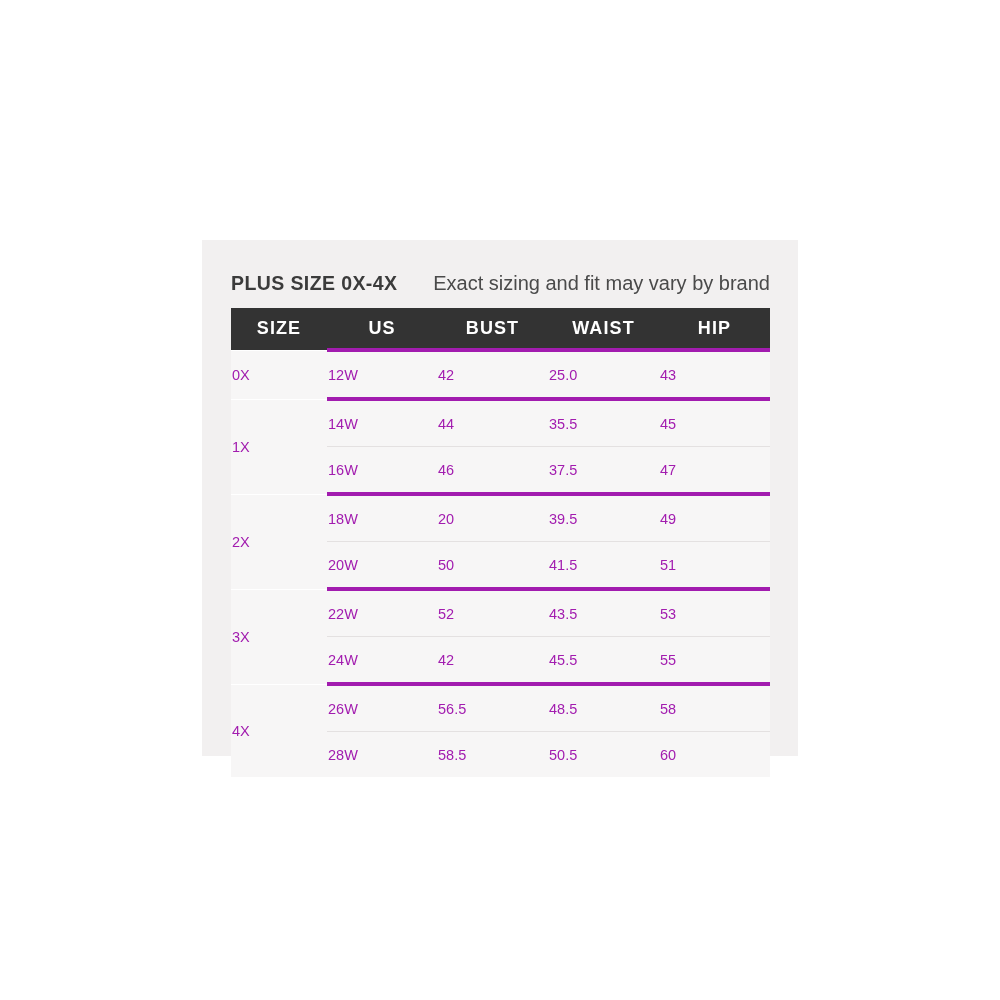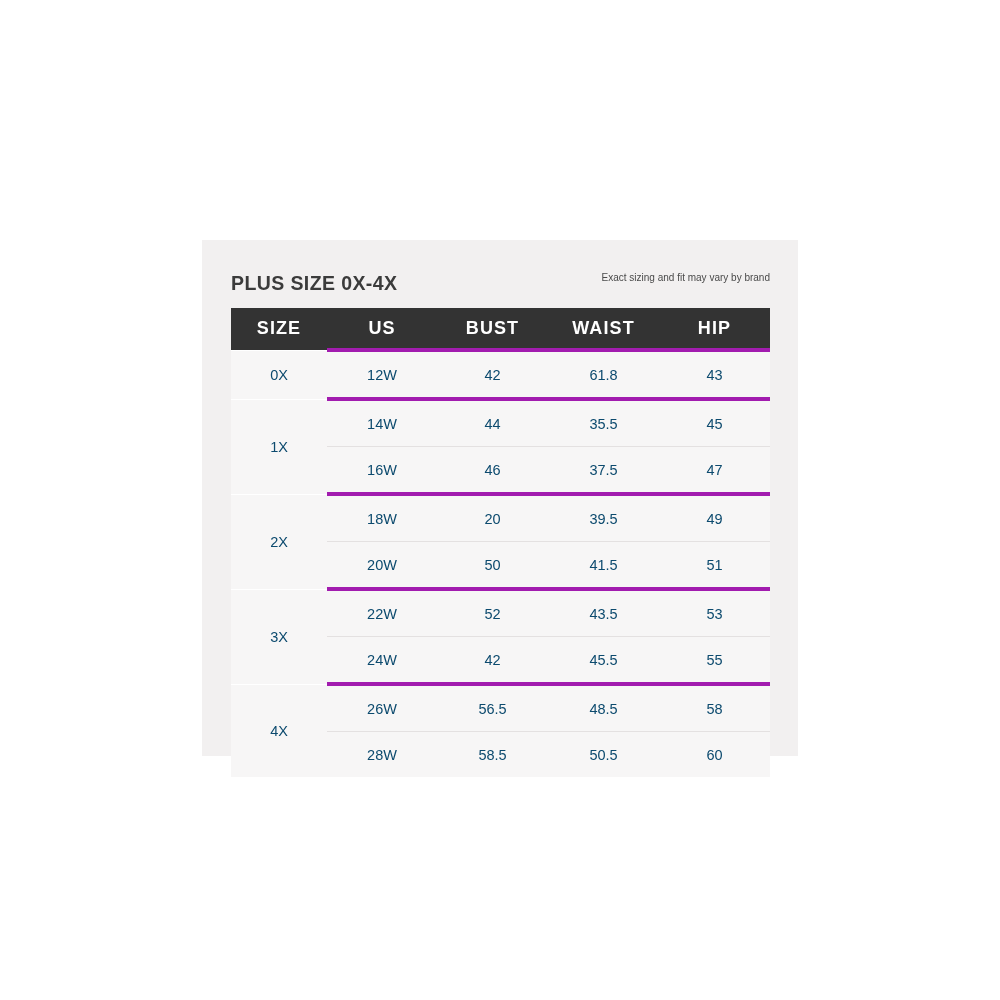--- a/index.html
+++ b/index.html
@@ -39,21 +39,21 @@
     font-size: 19.5px;
     font-weight: bold;
     letter-spacing: 0.4px;
     color: #3b3b3b;
     white-space: nowrap;
   }
   .card-note {
     position: absolute;
     right: 28px;
     top: 32px;
-    font-size: 10px;
+    font-size: 20px;
     color: #4a4a4a;
     white-space: nowrap;
   }
   .table-wrap {
     position: absolute;
     left: 29px;
     top: 68px;
     width: 539px;
   }
   table.sizes {
@@ -66,24 +66,23 @@
     color: #ffffff;
     font-size: 18px;
     font-weight: bold;
     letter-spacing: 1.1px;
     height: 38px;
     text-align: center;
     vertical-align: middle;
   }
   table.sizes tbody td {
     background: #f7f6f6;
-    color: #0c4a6e;
+    color: #a21caf;
     font-size: 14.5px;
     height: 43px;
-    text-align: center;
     vertical-align: middle;
   }
   td.size-cell {
     background: #f7f6f6 !important;
   }
   tr.divider-row td {
     border-top: 1px solid #e4e1e1;
   }
   tr.group-start td {
     border-top: 4px solid #a21caf;
@@ -122,21 +121,21 @@
             <th>BUST</th>
             <th>WAIST</th>
             <th>HIP</th>
           </tr>
         </thead>
         <tbody id="table-body">
             <tr class="group-start">
               <td class="size-cell" rowspan="1">0X</td>
               <td>12W</td>
               <td>42</td>
-              <td>61.8</td>
+              <td>25.0</td>
               <td>43</td>
             </tr>
             <tr class="group-start">
               <td class="size-cell" rowspan="2">1X</td>
               <td>14W</td>
               <td>44</td>
               <td>35.5</td>
               <td>45</td>
             </tr>
             <tr class="divider-row">

